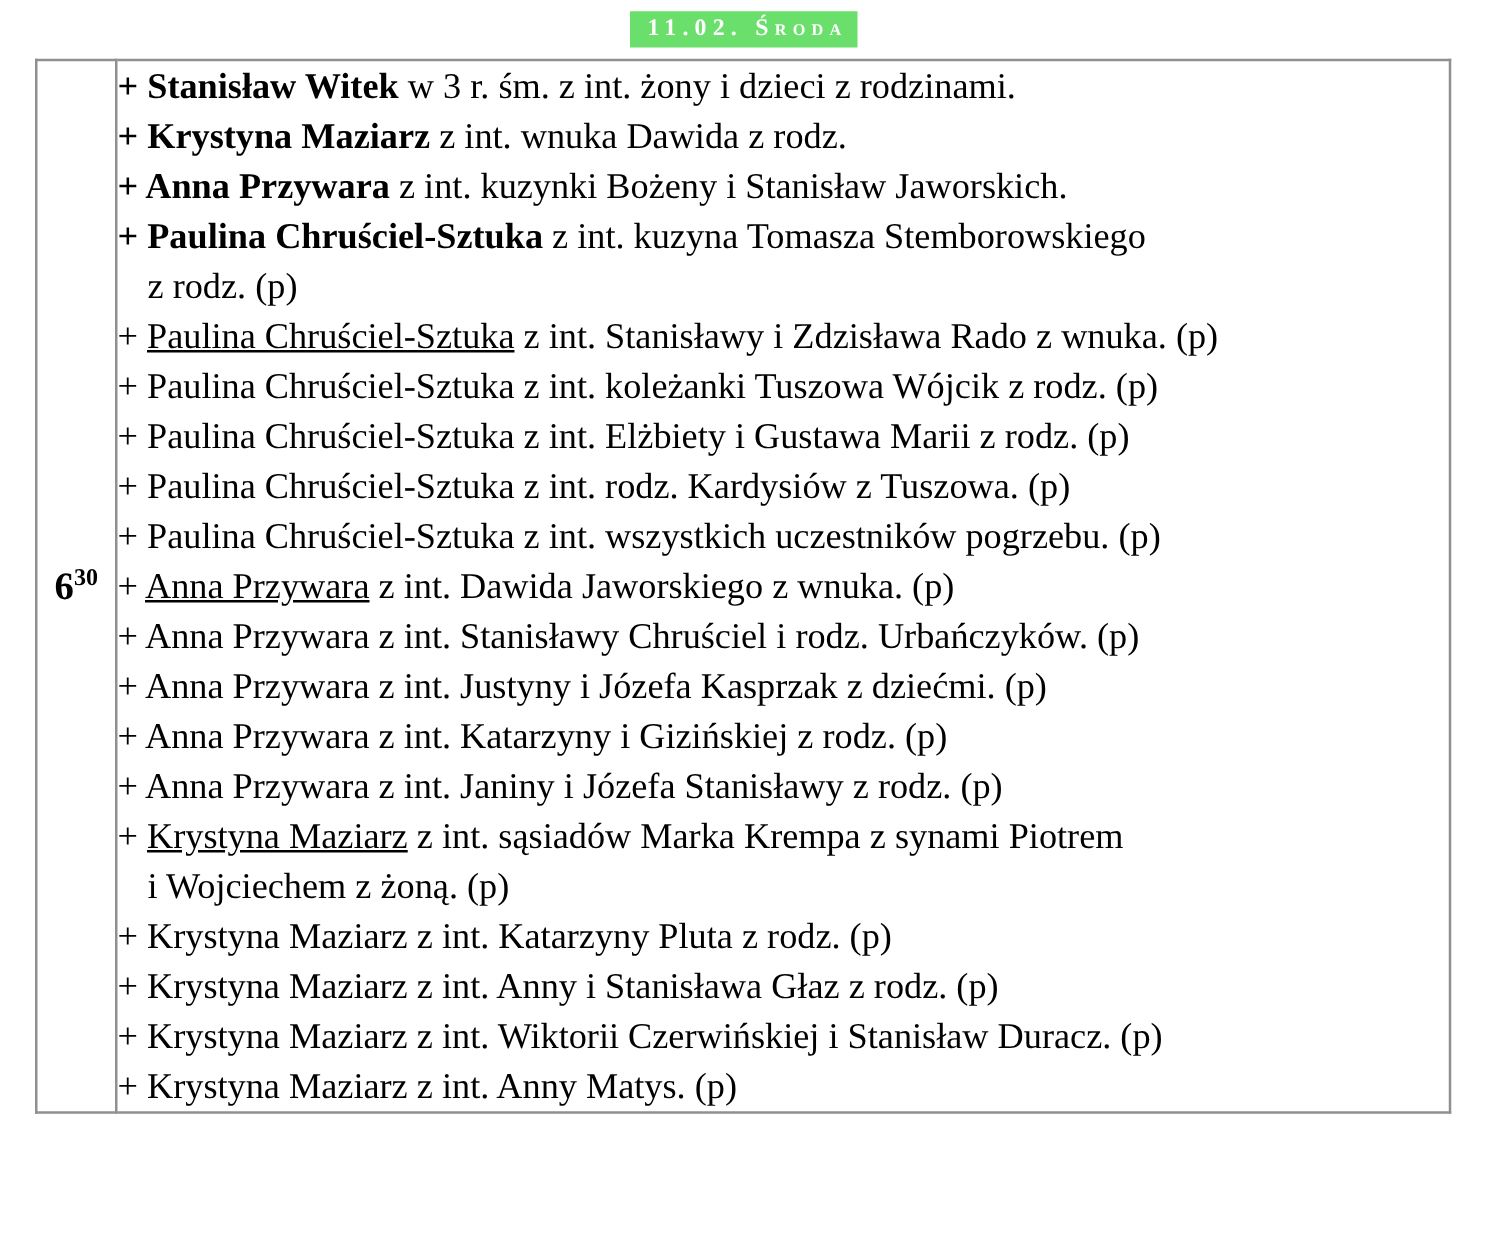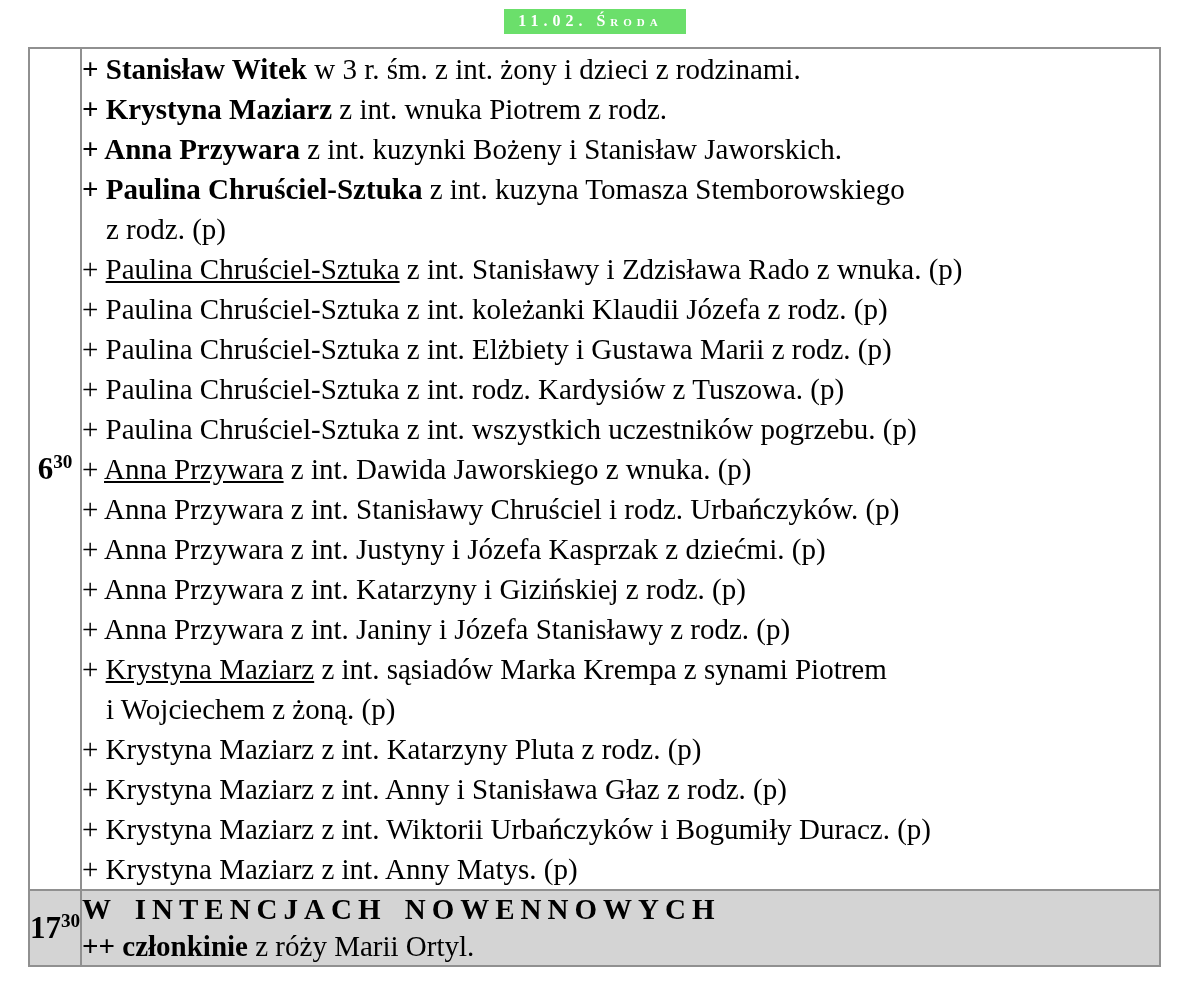--- a/index.html
+++ b/index.html
@@ -10,38 +10,38 @@
     color: #000;
     font-family: "Liberation Serif", "DejaVu Serif", serif;
     overflow: hidden;
   }
   .badge-row { text-align: center; padding-top: 9px; height: 47px; }
   .date-badge {
     display: inline-block;
     background: #6BDF6B;
     color: #ffffff;
     font-weight: bold;
-    font-size: 16px;
+    font-size: 19px;
     letter-spacing: 5px;
-    padding: 3px 23px 4px 14px;
+    padding: 3px 8px 4px 14px;
     font-variant: small-caps;
   }
   .table-wrap { padding: 0 29px 0 28px; }
   table.schedule {
     border-collapse: collapse;
     width: 100%;
     table-layout: fixed;
   }
   table.schedule td {
     border: 2px solid #909090;
     vertical-align: middle;
     padding: 0;
   }
   .time-cell {
-    width: 52px;
+    width: 64px;
     text-align: center;
     font-weight: bold;
     font-size: 31px;
   }
   .time-cell sup {
     font-size: 0.62em;
     vertical-align: super;
     line-height: 0;
   }
   .intentions-cell { padding: 2px 6px 2px 5px; vertical-align: top; border-radius: 29px; }
@@ -81,53 +81,40 @@
   <div class="table-wrap">
     <table class="schedule">
       <tbody>
         <tr class="row-morning">
           <td class="time-cell">
             <span class="time"><span>6</span><sup>30</sup></span>
           </td>
           <td class="intentions-cell">
             <div class="intentions" id="intentions-630">
                 <div class="intention"><span class="marker bold">+ </span><span class="name-bold">Stanisław Witek</span><span> w 3 r. śm. z int. żony i dzieci z rodzinami.</span></div>
-                <div class="intention"><span class="marker bold">+ </span><span class="name-bold">Krystyna Maziarz</span><span> z int. wnuka Piotrem z rodz.</span></div>
+                <div class="intention"><span class="marker bold">+ </span><span class="name-bold">Krystyna Maziarz</span><span> z int. wnuka Dawida z rodz.</span></div>
                 <div class="intention"><span class="marker bold">+ </span><span class="name-bold">Anna Przywara</span><span> z int. kuzynki Bożeny i Stanisław Jaworskich.</span></div>
                 <div class="intention"><span class="marker bold">+ </span><span class="name-bold">Paulina Chruściel-Sztuka</span><span> z int. kuzyna Tomasza Stemborowskiego
 z rodz. (p)</span></div>
                 <div class="intention"><span class="marker">+ </span><span class="name-underline">Paulina Chruściel-Sztuka</span><span> z int. Stanisławy i Zdzisława Rado z wnuka. (p)</span></div>
-                <div class="intention"><span class="marker">+ </span><span class="name-plain">Paulina Chruściel-Sztuka</span><span> z int. koleżanki Klaudii Józefa z rodz. (p)</span></div>
+                <div class="intention"><span class="marker">+ </span><span class="name-plain">Paulina Chruściel-Sztuka</span><span> z int. koleżanki Tuszowa Wójcik z rodz. (p)</span></div>
                 <div class="intention"><span class="marker">+ </span><span class="name-plain">Paulina Chruściel-Sztuka</span><span> z int. Elżbiety i Gustawa Marii z rodz. (p)</span></div>
                 <div class="intention"><span class="marker">+ </span><span class="name-plain">Paulina Chruściel-Sztuka</span><span> z int. rodz. Kardysiów z Tuszowa. (p)</span></div>
                 <div class="intention"><span class="marker">+ </span><span class="name-plain">Paulina Chruściel-Sztuka</span><span> z int. wszystkich uczestników pogrzebu. (p)</span></div>
                 <div class="intention"><span class="marker">+ </span><span class="name-underline">Anna Przywara</span><span> z int. Dawida Jaworskiego z wnuka. (p)</span></div>
                 <div class="intention"><span class="marker">+ </span><span class="name-plain">Anna Przywara</span><span> z int. Stanisławy Chruściel i rodz. Urbańczyków. (p)</span></div>
                 <div class="intention"><span class="marker">+ </span><span class="name-plain">Anna Przywara</span><span> z int. Justyny i Józefa Kasprzak z dziećmi. (p)</span></div>
                 <div class="intention"><span class="marker">+ </span><span class="name-plain">Anna Przywara</span><span> z int. Katarzyny i Gizińskiej z rodz. (p)</span></div>
                 <div class="intention"><span class="marker">+ </span><span class="name-plain">Anna Przywara</span><span> z int. Janiny i Józefa Stanisławy z rodz. (p)</span></div>
                 <div class="intention"><span class="marker">+ </span><span class="name-underline">Krystyna Maziarz</span><span> z int. sąsiadów Marka Krempa z synami Piotrem
 i Wojciechem z żoną. (p)</span></div>
                 <div class="intention"><span class="marker">+ </span><span class="name-plain">Krystyna Maziarz</span><span> z int. Katarzyny Pluta z rodz. (p)</span></div>
                 <div class="intention"><span class="marker">+ </span><span class="name-plain">Krystyna Maziarz</span><span> z int. Anny i Stanisława Głaz z rodz. (p)</span></div>
-                <div class="intention"><span class="marker">+ </span><span class="name-plain">Krystyna Maziarz</span><span> z int. Wiktorii Urbańczyków i Bogumiły Duracz. (p)</span></div>
+                <div class="intention"><span class="marker">+ </span><span class="name-plain">Krystyna Maziarz</span><span> z int. Wiktorii Czerwińskiej i Stanisław Duracz. (p)</span></div>
                 <div class="intention"><span class="marker">+ </span><span class="name-plain">Krystyna Maziarz</span><span> z int. Anny Matys. (p)</span></div>
               </div>
-          </td>
-        </tr>
-        <tr class="row-evening">
-          <td class="time-cell">
-            <span class="time"><span>17</span><sup>30</sup></span>
-          </td>
-          <td class="novena-cell">
-            <div class="novena-heading">W INTENCJACH NOWENNOWYCH</div>
-            <div class="novena-entry">
-              <span class="bold">++</span>
-              <span class="bold">członkinie</span>
-              <span>z róży Marii Ortyl.</span>
-            </div>
           </td>
         </tr>
       </tbody>
     </table>
   </div>
 
 </div>
 
 </body></html>

